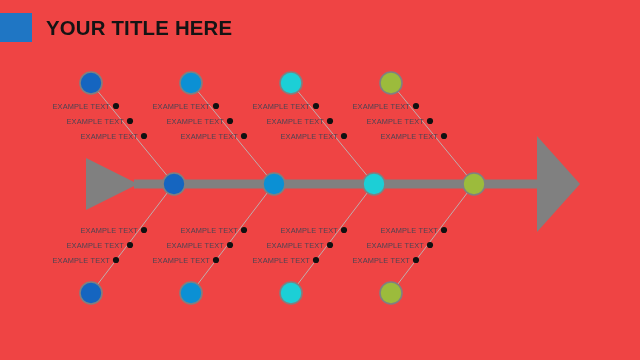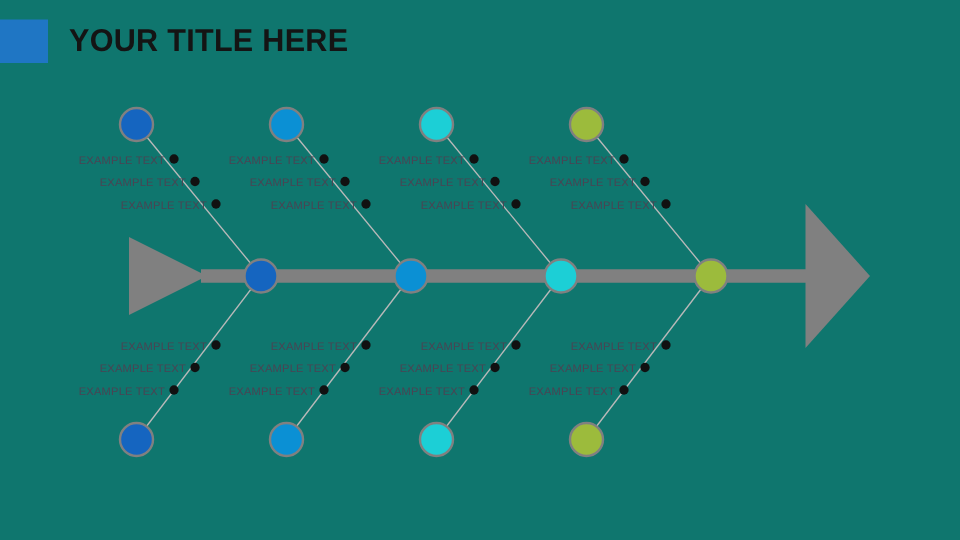--- a/index.html
+++ b/index.html
@@ -14,21 +14,21 @@
     overflow: hidden;
     font-family: "Liberation Sans", sans-serif;
     -webkit-font-smoothing: antialiased;
   }
 
   #slide {
     position: absolute;
     left: 0; top: 0;
     width: 640px;
     height: 360px;
-    background: #0f766e;
+    background: #ef4444;
   }
 
   
   #title-bar {
     position: absolute;
     left: 0px;
     top: 13px;
     display: flex;
     align-items: center;
   }

